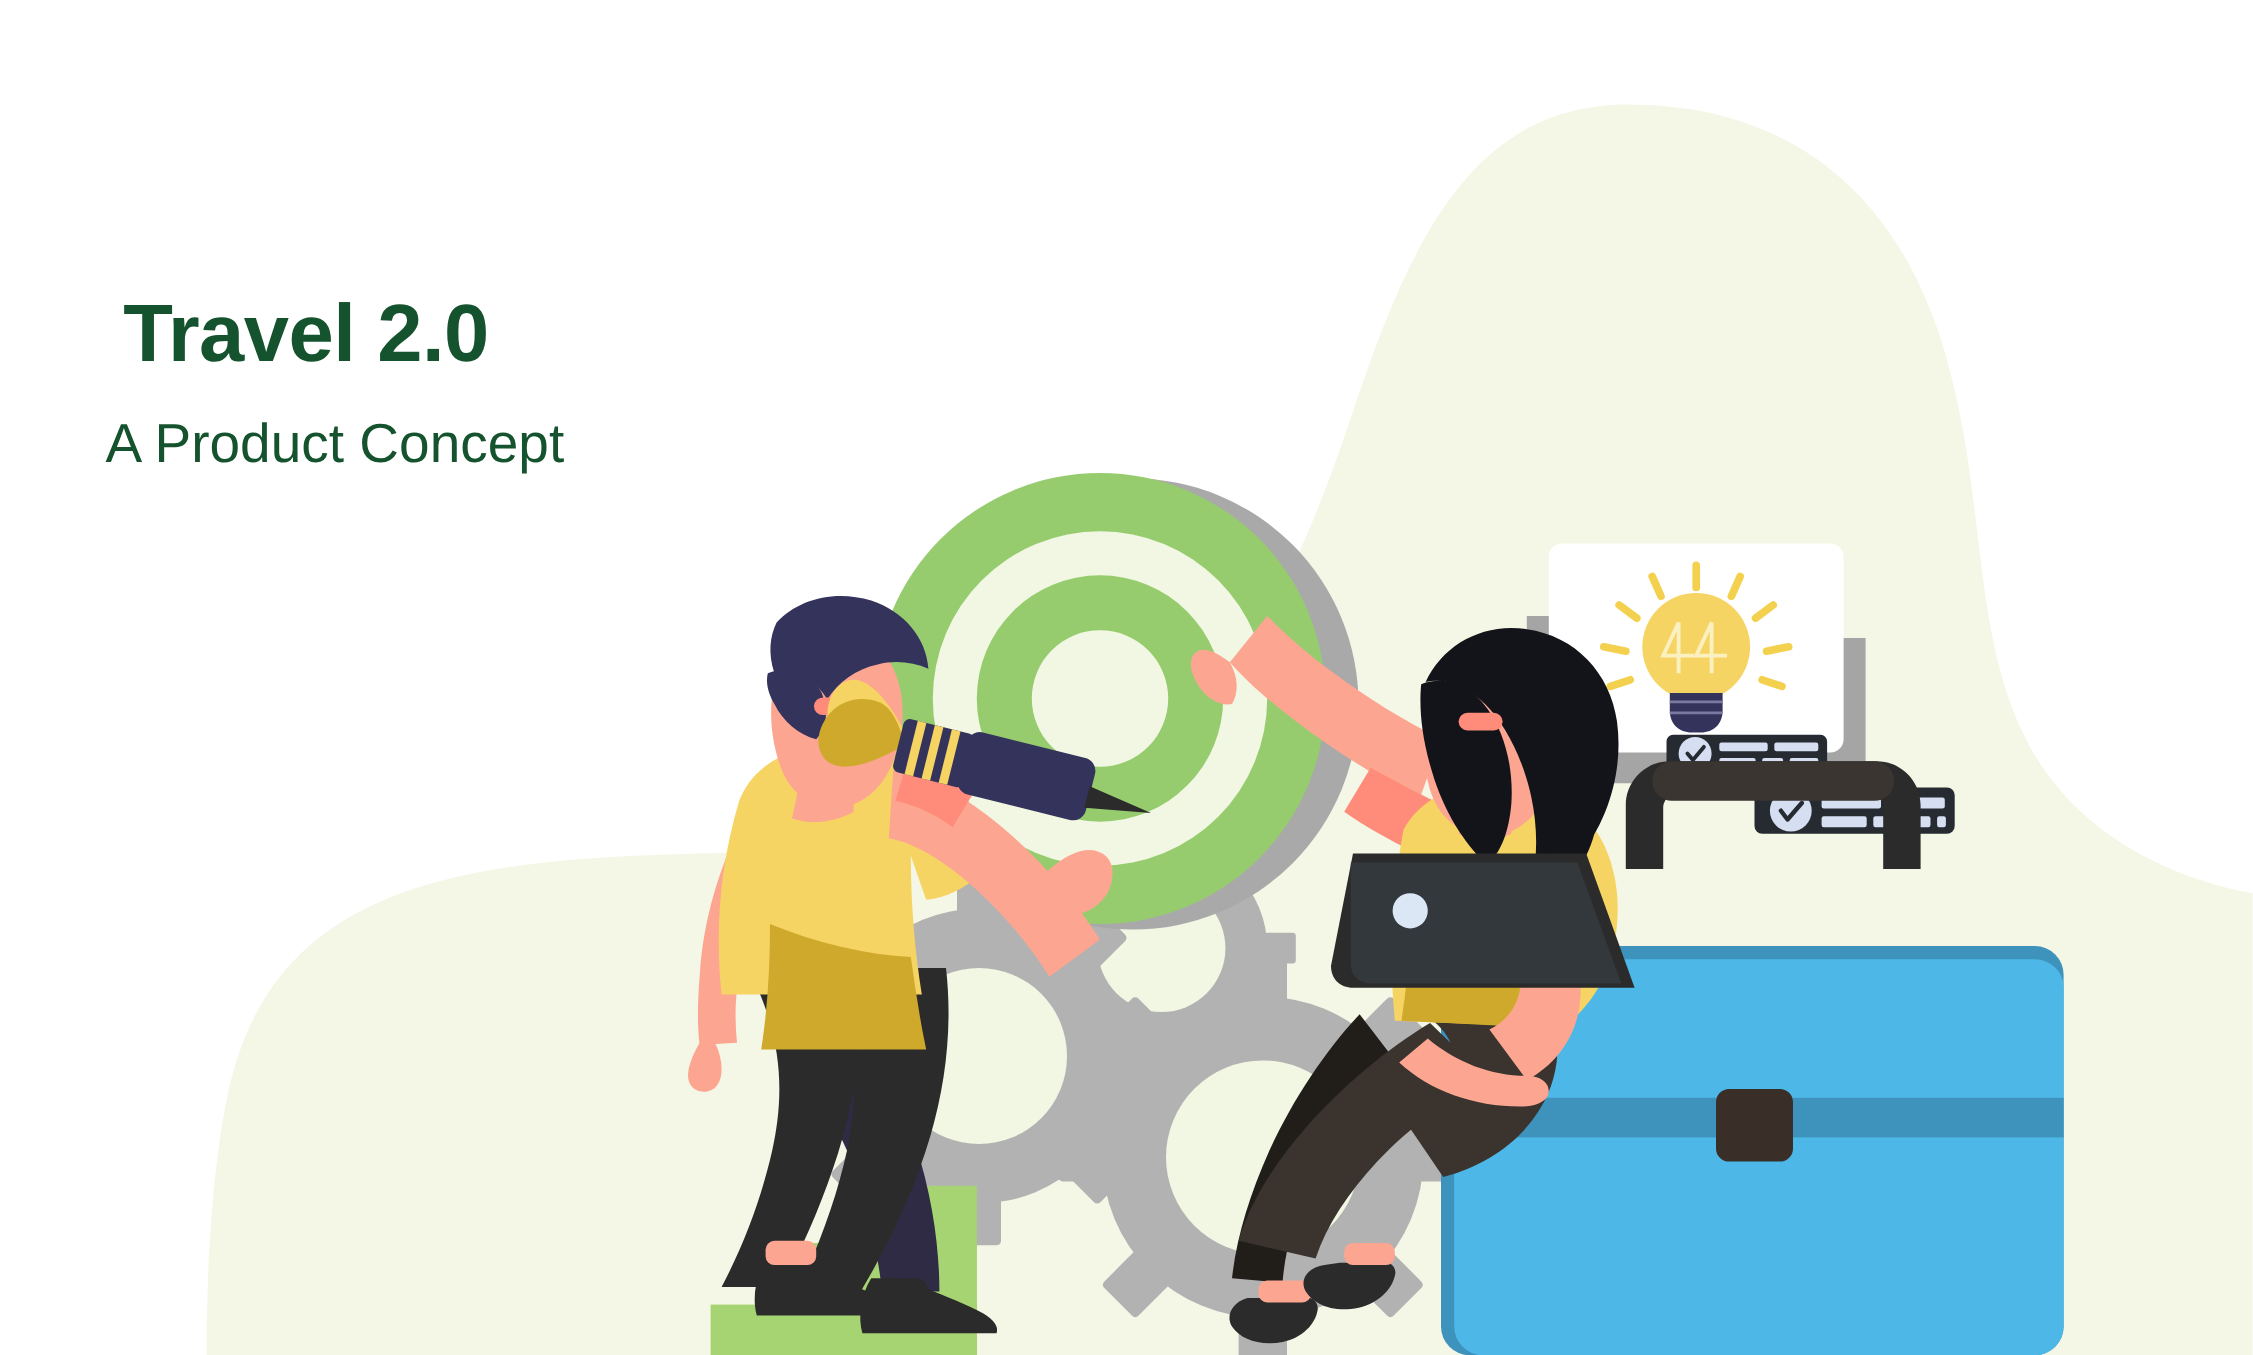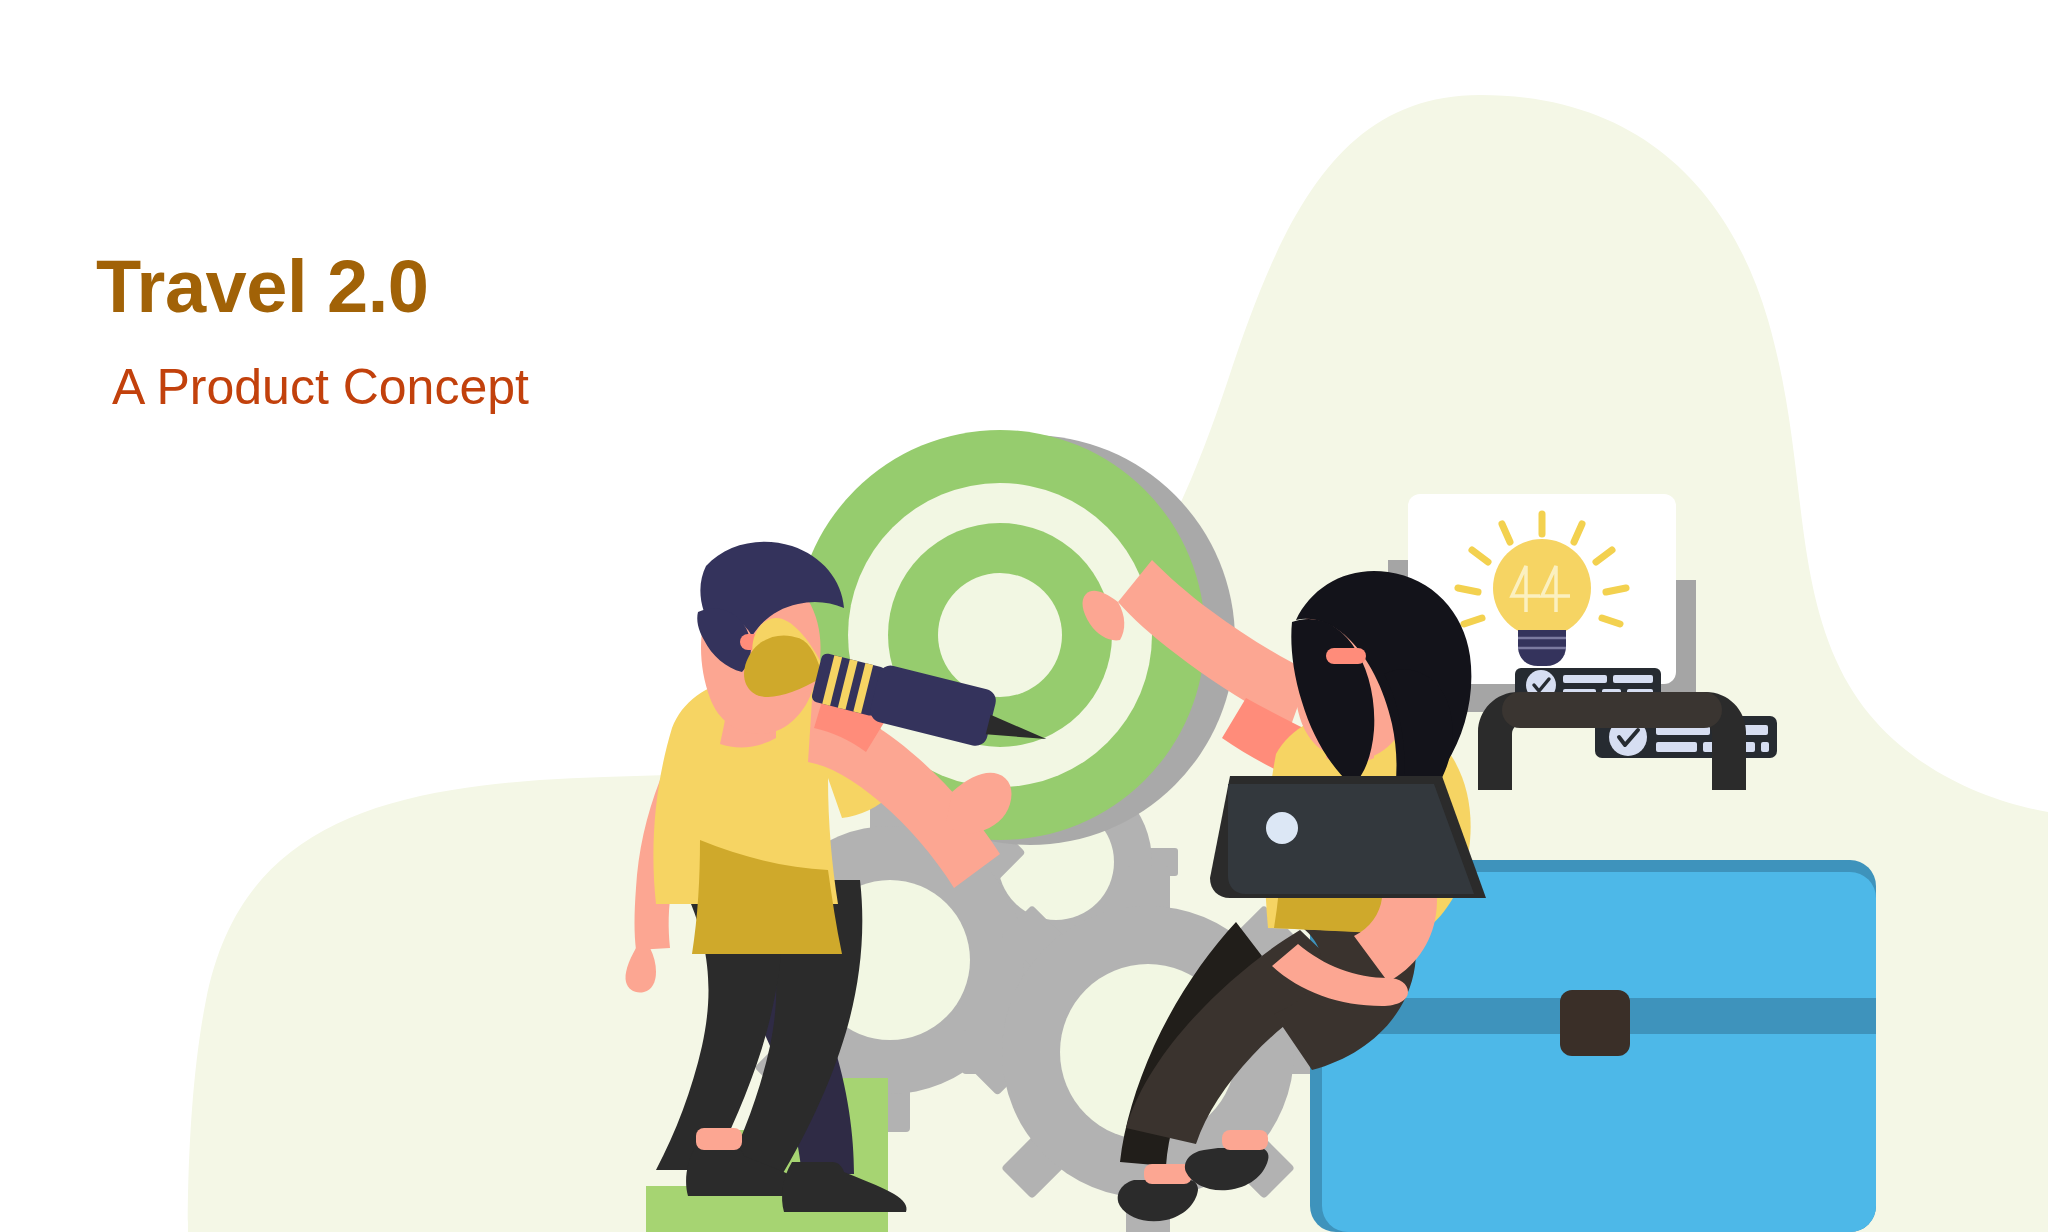--- a/index.html
+++ b/index.html
@@ -18,35 +18,35 @@
   }
   #bgblob{position:absolute;left:0;top:0;width:2048px;height:1232px;}
   #art{position:absolute;left:0;top:0;width:2048px;height:1232px;}
 
   .text-block{
     position:absolute;
     left:96px;top:248px;
     z-index:5;
   }
   .title{
-    margin:0;
+    margin:16px;
     font-size:74px;
     font-weight:700;
     letter-spacing:-0.5px;
     line-height:1.05;
-    color:#a16207;
+    color:#14532d;
     white-space:nowrap;
   }
   .subtitle{
-    margin:16px;
+    margin:0;
     margin-top:34px;
     font-size:50px;
     font-weight:400;
     line-height:1.1;
-    color:#c2410c;
+    color:#14532d;
     white-space:nowrap;
   }
 </style>
 </head>
 <body>
 
 <div id="slide">
 
   <svg id="bgblob" viewBox="0 0 2048 1232" aria-hidden="true">
     <path d="M1480,95

